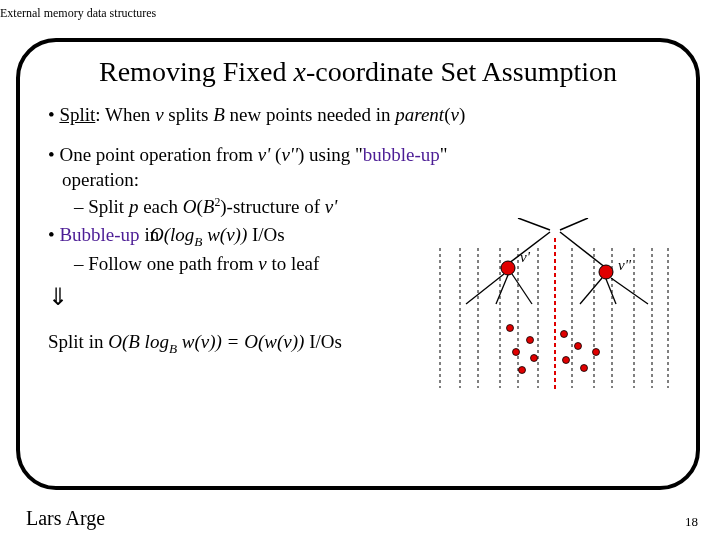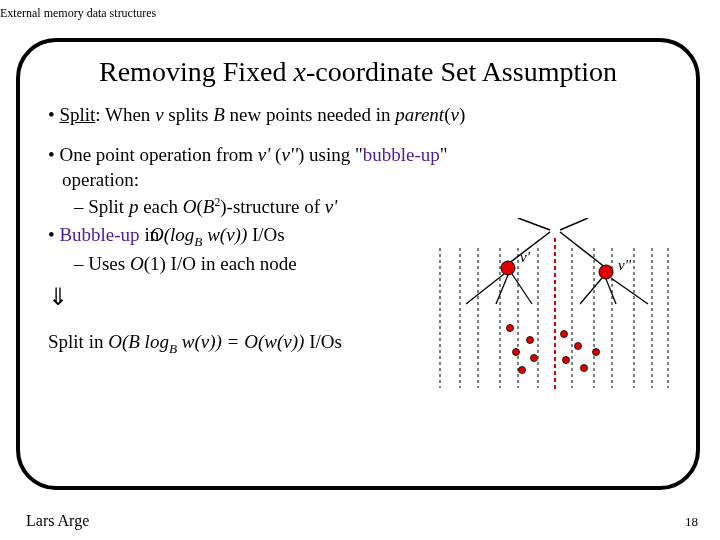--- a/index.html
+++ b/index.html
@@ -14,21 +14,21 @@
   .b1.nm{margin-bottom:0;margin-top:2px;}
   .it{font-style:italic;}
   .u{text-decoration:underline;}
   .sup{font-size:0.62em;vertical-align:super;line-height:0;}
   .blue{color:#4c1d95;}
   .arrow{font-size:24px;margin:4px 0 0 0;}
   .final{margin-top:16px;}
   .inline-math{display:inline-block;font-style:italic;font-family:Liberation Serif, serif;position:relative;}
   
   .diagram{position:absolute;right:26px;top:130px;width:232px;height:176px;}
-  .footer-left{position:absolute;left:26px;bottom:10px;font-size:16px;}
+  .footer-left{position:absolute;left:26px;bottom:10px;font-size:20px;}
   .footer-right{position:absolute;right:22px;bottom:10px;font-size:13px;}
 </style>
 </head>
 <body>
 
 <div class="header">External memory data structures</div>
 
 <div class="card">
   <div class="title">
     <span>Removing Fixed </span><span class="ital">x</span><span>-coordinate Set Assumption</span>
@@ -42,21 +42,21 @@
 
     <div class="left-col">
     <div class="b1 nm">
       • <span>One point operation from </span><span class="it">v'</span><span> (</span><span class="it">v''</span><span>) using "</span><span class="blue">bubble-up</span><span>" operation:</span>
     </div>
     <div class="b2">– <span>Split </span><span class="it">p</span><span> each </span><span class="it">O</span>(<span class="it">B</span><span class="sup">2</span><span>)-structure of </span><span class="it">v'</span></div>
 
     <div class="b1 nm">
       • <span class="blue">Bubble-up</span><span> in </span><span class="inline-math"><span>O</span><span>(log</span><sub style="font-size:0.7em">B</sub><span> w</span><span>(</span><span>v</span><span>))</span></span><span> I/Os</span>
     </div>
-    <div class="b2">– <span>Uses </span><span class="it">O</span><span>(1)</span><span> I/O in each node</span></div>
+    <div class="b2">– <span>Follow one path from </span><span class="it">v</span><span> to leaf</span></div>
 
     <div class="arrow">⇓</div>
     <div class="final">
       <span>Split in </span><span class="inline-math"><i>O</i>(<i>B</i> log<sub style="font-size:0.7em"><i>B</i></sub> <i>w</i>(<i>v</i>)) = <i>O</i>(<i>w</i>(<i>v</i>))</span><span> I/Os</span>
     </div>
     </div>
 
     <div class="diagram">
       <svg width="232" height="176">
 

